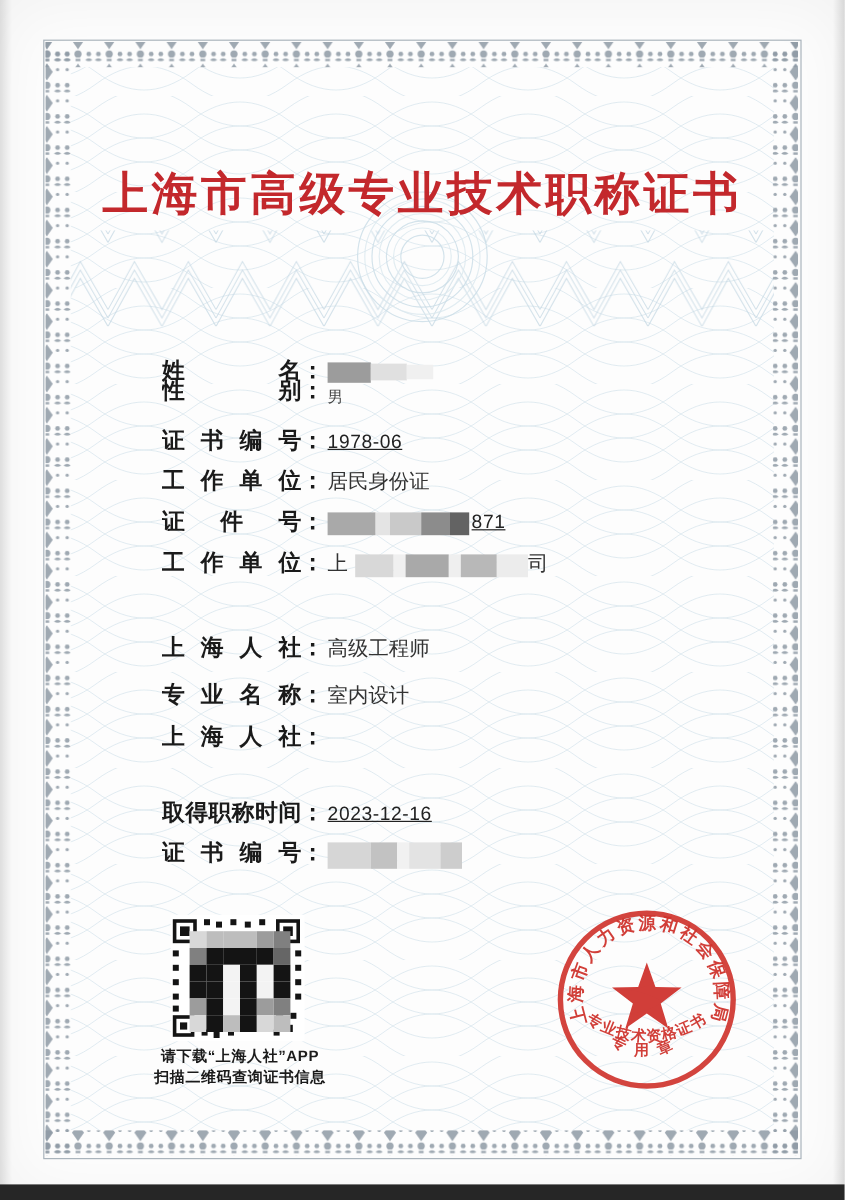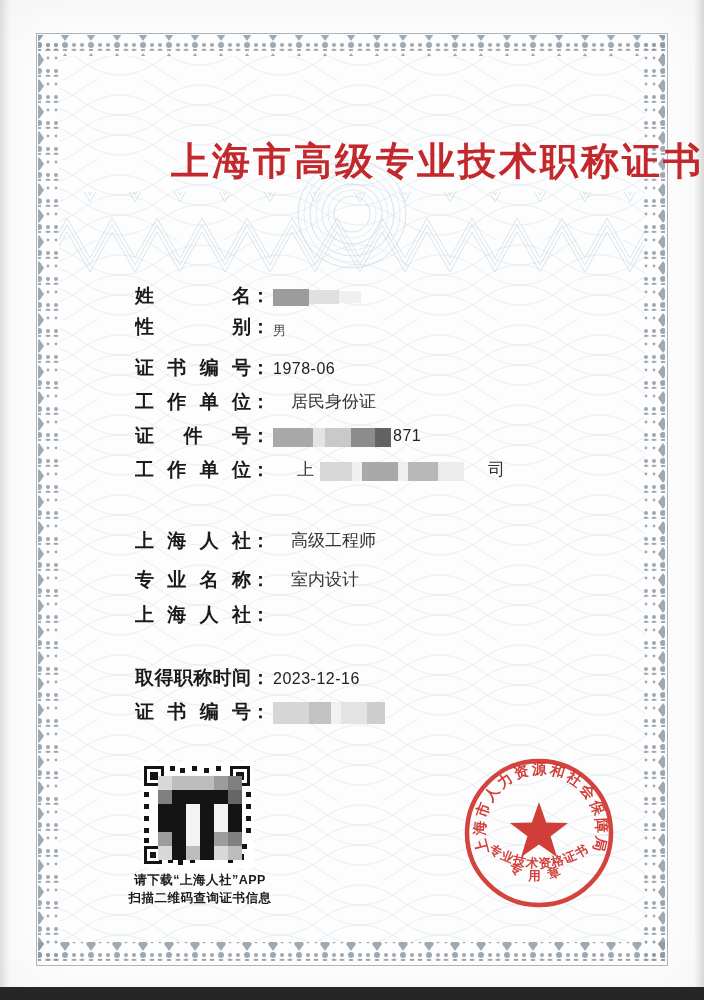--- a/index.html
+++ b/index.html
@@ -4,30 +4,30 @@
 <style>
   html,body{margin:0;padding:0;background:#e9e9e9;}
   .photo{position:relative;width:704px;height:1000px;background:#fdfdfd;overflow:hidden;
          font-family:"Liberation Sans",sans-serif;box-shadow:inset 0 0 60px rgba(0,0,0,.05);}
   .bg-svg{position:absolute;left:0;top:0;}
   .bottom-band{position:absolute;left:0;top:987px;width:704px;height:13px;background:#262626;}
   .edge-shade{position:absolute;top:0;height:1000px;width:10px;pointer-events:none;}
   .edge-l{left:0;background:linear-gradient(90deg,rgba(0,0,0,.10),rgba(0,0,0,0));}
   .edge-r{right:0;background:linear-gradient(270deg,rgba(0,0,0,.12),rgba(0,0,0,0));}
 
-  .cert-title{position:absolute;left:0;top:136px;width:704px;text-align:right;
+  .cert-title{position:absolute;left:0;top:136px;width:704px;text-align:center;
               font-size:38px;font-weight:700;color:#c3282c;letter-spacing:3px;}
 
   .row{position:absolute;left:135px;display:flex;align-items:flex-start;line-height:22px;}
   .lab{display:inline-block;width:116px;font-size:19px;font-weight:700;color:#1a1a1a;
        text-align:justify;text-align-last:justify;white-space:nowrap;overflow:hidden;}
   .colon{display:inline-block;width:16px;font-size:19px;font-weight:700;color:#1a1a1a;}
   .val{margin-left:6px;color:#333;}
-  .val-cn{font-family:"Liberation Serif",serif;font-size:17px;margin-left:24px;}
-  .val-num{font-size:16px;color:#222;letter-spacing:.5px;padding-top:1px;}
+  .val-cn{font-family:"Liberation Serif",serif;font-size:17px;}
+  .val-num{font-size:16px;color:#222;letter-spacing:.5px;padding-top:1px;text-decoration:underline;}
   .val-small{font-family:"Liberation Serif",serif;font-size:13px;color:#444;padding-top:4px;}
   .val-wrap{width:332px;line-height:27px;}
 
   .mz{display:inline-block;height:19px;vertical-align:middle;margin-top:1px;}
 
   
   .qr{position:absolute;left:142px;top:762px;width:112px;height:106px;}
   .qr-mosaic{position:absolute;left:16px;top:14px;display:grid;
              grid-template-columns:repeat(6,14px);grid-auto-rows:14px;}
   .qr-mosaic span{display:block;width:14px;height:14px;}
@@ -98,21 +98,21 @@
     <rect x="36.5" y="33.5" width="631" height="932" fill="none" stroke="#aab4bc" stroke-width="1"></rect>
 
     <rect x="38" y="35" width="627" height="21" fill="url(#orn)"></rect>
     <rect x="38" y="942" width="627" height="21" fill="url(#orn)"></rect>
     <rect x="38" y="35" width="21" height="928" fill="url(#orn)"></rect>
     <rect x="644" y="35" width="21" height="928" fill="url(#orn)"></rect>
   </svg>
 
   <div class="cert-title">上海市高级专业技术职称证书</div>
 
-  <div class="row" style="top:285px">
+  <div class="row" style="top:299px">
     <span class="lab">姓名</span>
       <span class="colon">：</span>
     <span class="val">
       <span class="mz" style="width:36px;height:17px;background:#9c9c9c"></span><span class="mz" style="width:30px;height:14px;background:#e0e0e0"></span><span class="mz" style="width:22px;height:12px;background:#f0f0f0"></span>
     </span>
   </div>
 
   <div class="row" style="top:316px">
     <span class="lab">性别</span>
       <span class="colon">：</span>

